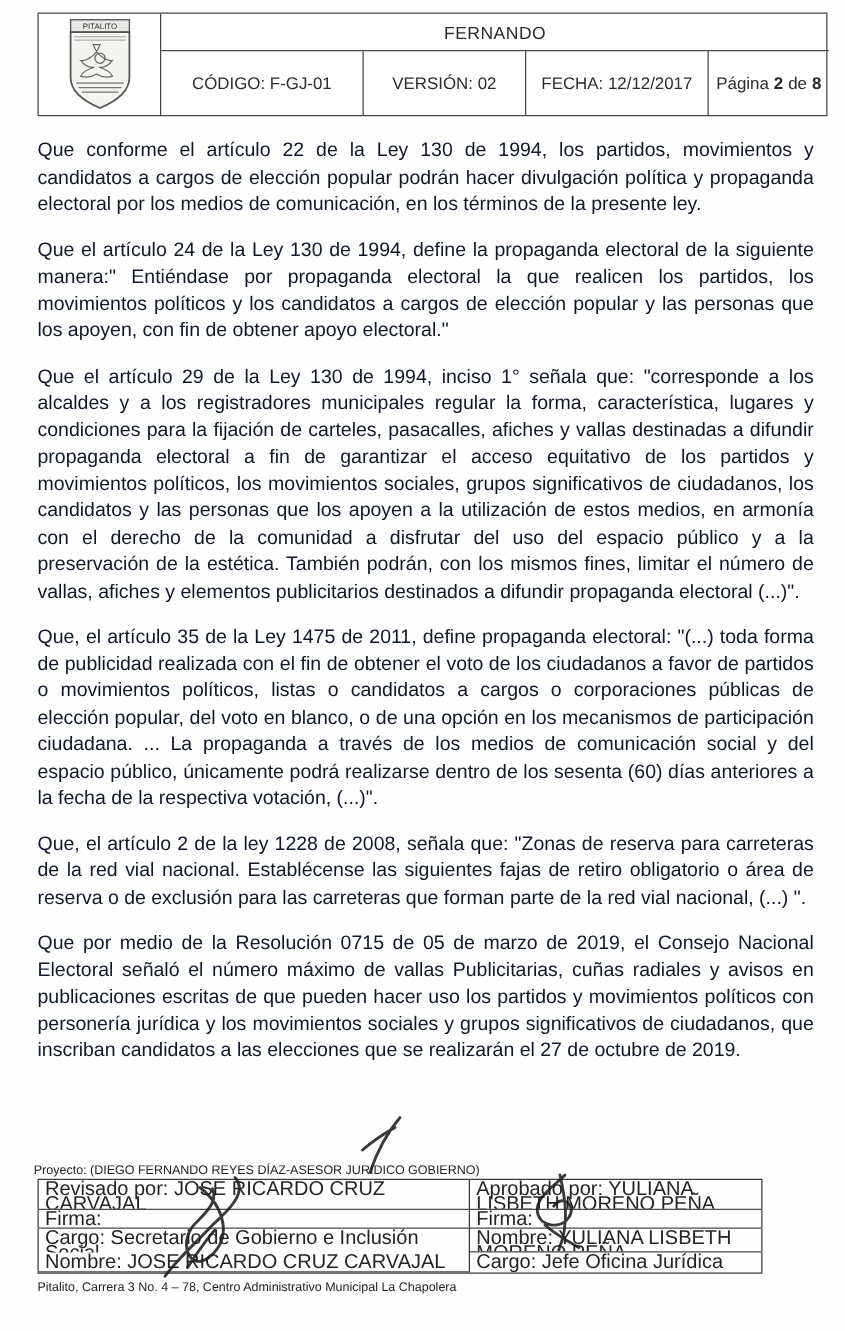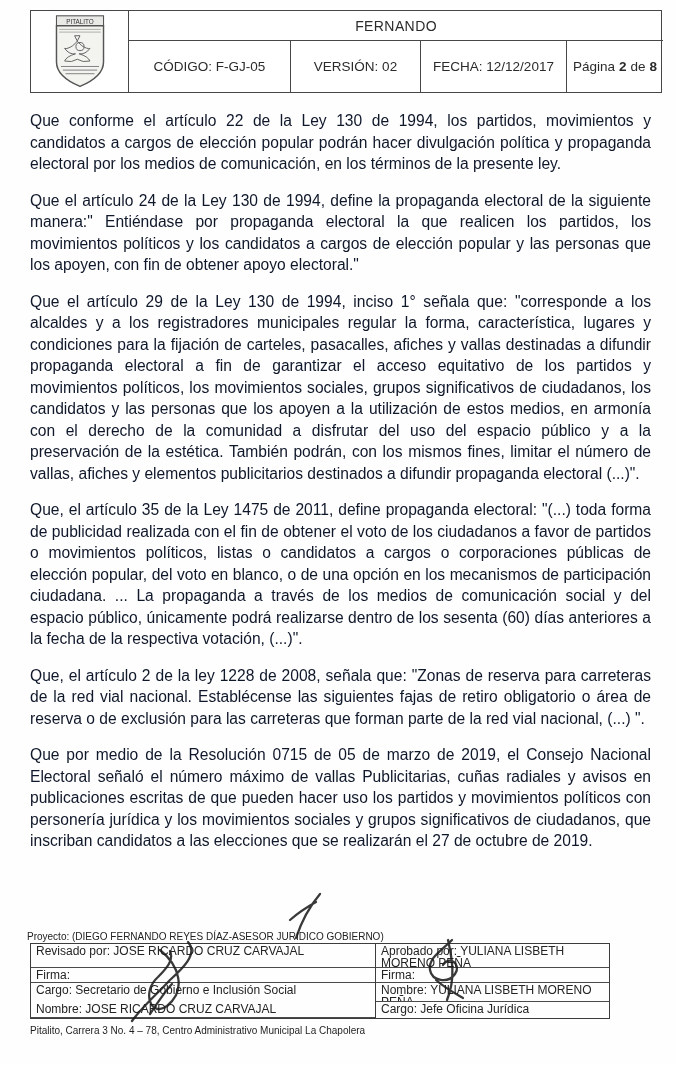--- a/index.html
+++ b/index.html
@@ -66,21 +66,21 @@
   }
 
   
   .approval-table {
     position: absolute; left: 30px; top: 943px;
     width: 580px; height: 76px;
     display: grid;
     grid-template-columns: 345px 1fr;
     border: 1.4px solid #3c3c3c;
     background: transparent;
-    font-size: 12px; color: #242424;
+    font-size: 16px; color: #242424;
   }
   .approval-col { display: grid; grid-template-rows: 24px 15px 19px 1fr; }
   .approval-col.left { border-right: 1.4px solid #3c3c3c; }
   .approval-cell {
     border-bottom: 1px solid #4a4a4a;
     padding: 2px 5px 0 5px;
     line-height: 11.5px;
     overflow: hidden;
   }
   .approval-cell.last { border-bottom: none; }
@@ -113,21 +113,21 @@
         <rect x="7" y="2" width="52" height="11" fill="#e9e9e6" stroke="#555" stroke-width="1.2"></rect>
         <text x="33" y="10.5" text-anchor="middle" font-size="7" font-family="Liberation Sans, sans-serif" fill="#333">PITALITO</text>
         <path d="M7,13 h52 v40 q0,16 -26,27 q-26,-11 -26,-27 z" fill="#f3f3ef" stroke="#555" stroke-width="1.6"></path>
         <path d="M33,24 q-3,8 -8,11 q-6,4 -9,3 q5,7 12,6 q-10,3 -12,8 q8,2 14,-2 q6,4 14,2 q-2,-5 -12,-8 q7,1 12,-6 q-3,1 -9,-3 q-5,-3 -8,-11 z" fill="none" stroke="#666" stroke-width="1.1"></path>
         <circle cx="33" cy="36" r="4.5" fill="none" stroke="#666" stroke-width="1.1"></circle>
         <path d="M12,58 h42 M14,62 h38 M17,66 h32" stroke="#777" stroke-width="1" fill="none"></path>
         <path d="M10,17 h46 M10,20 h46" stroke="#888" stroke-width=".7" fill="none"></path>
       </svg>
     </div>
     <div class="title-cell">FERNANDO</div>
-    <div class="meta-cell">CÓDIGO: F-GJ-05</div>
+    <div class="meta-cell">CÓDIGO: F-GJ-01</div>
     <div class="meta-cell">VERSIÓN: 02</div>
     <div class="meta-cell">FECHA: 12/12/2017</div>
     <div class="meta-cell last page-cell">
       <span>Página</span>
       <b>2</b>
       <span>de</span>
       <b>8</b>
     </div>
   </div>
 

